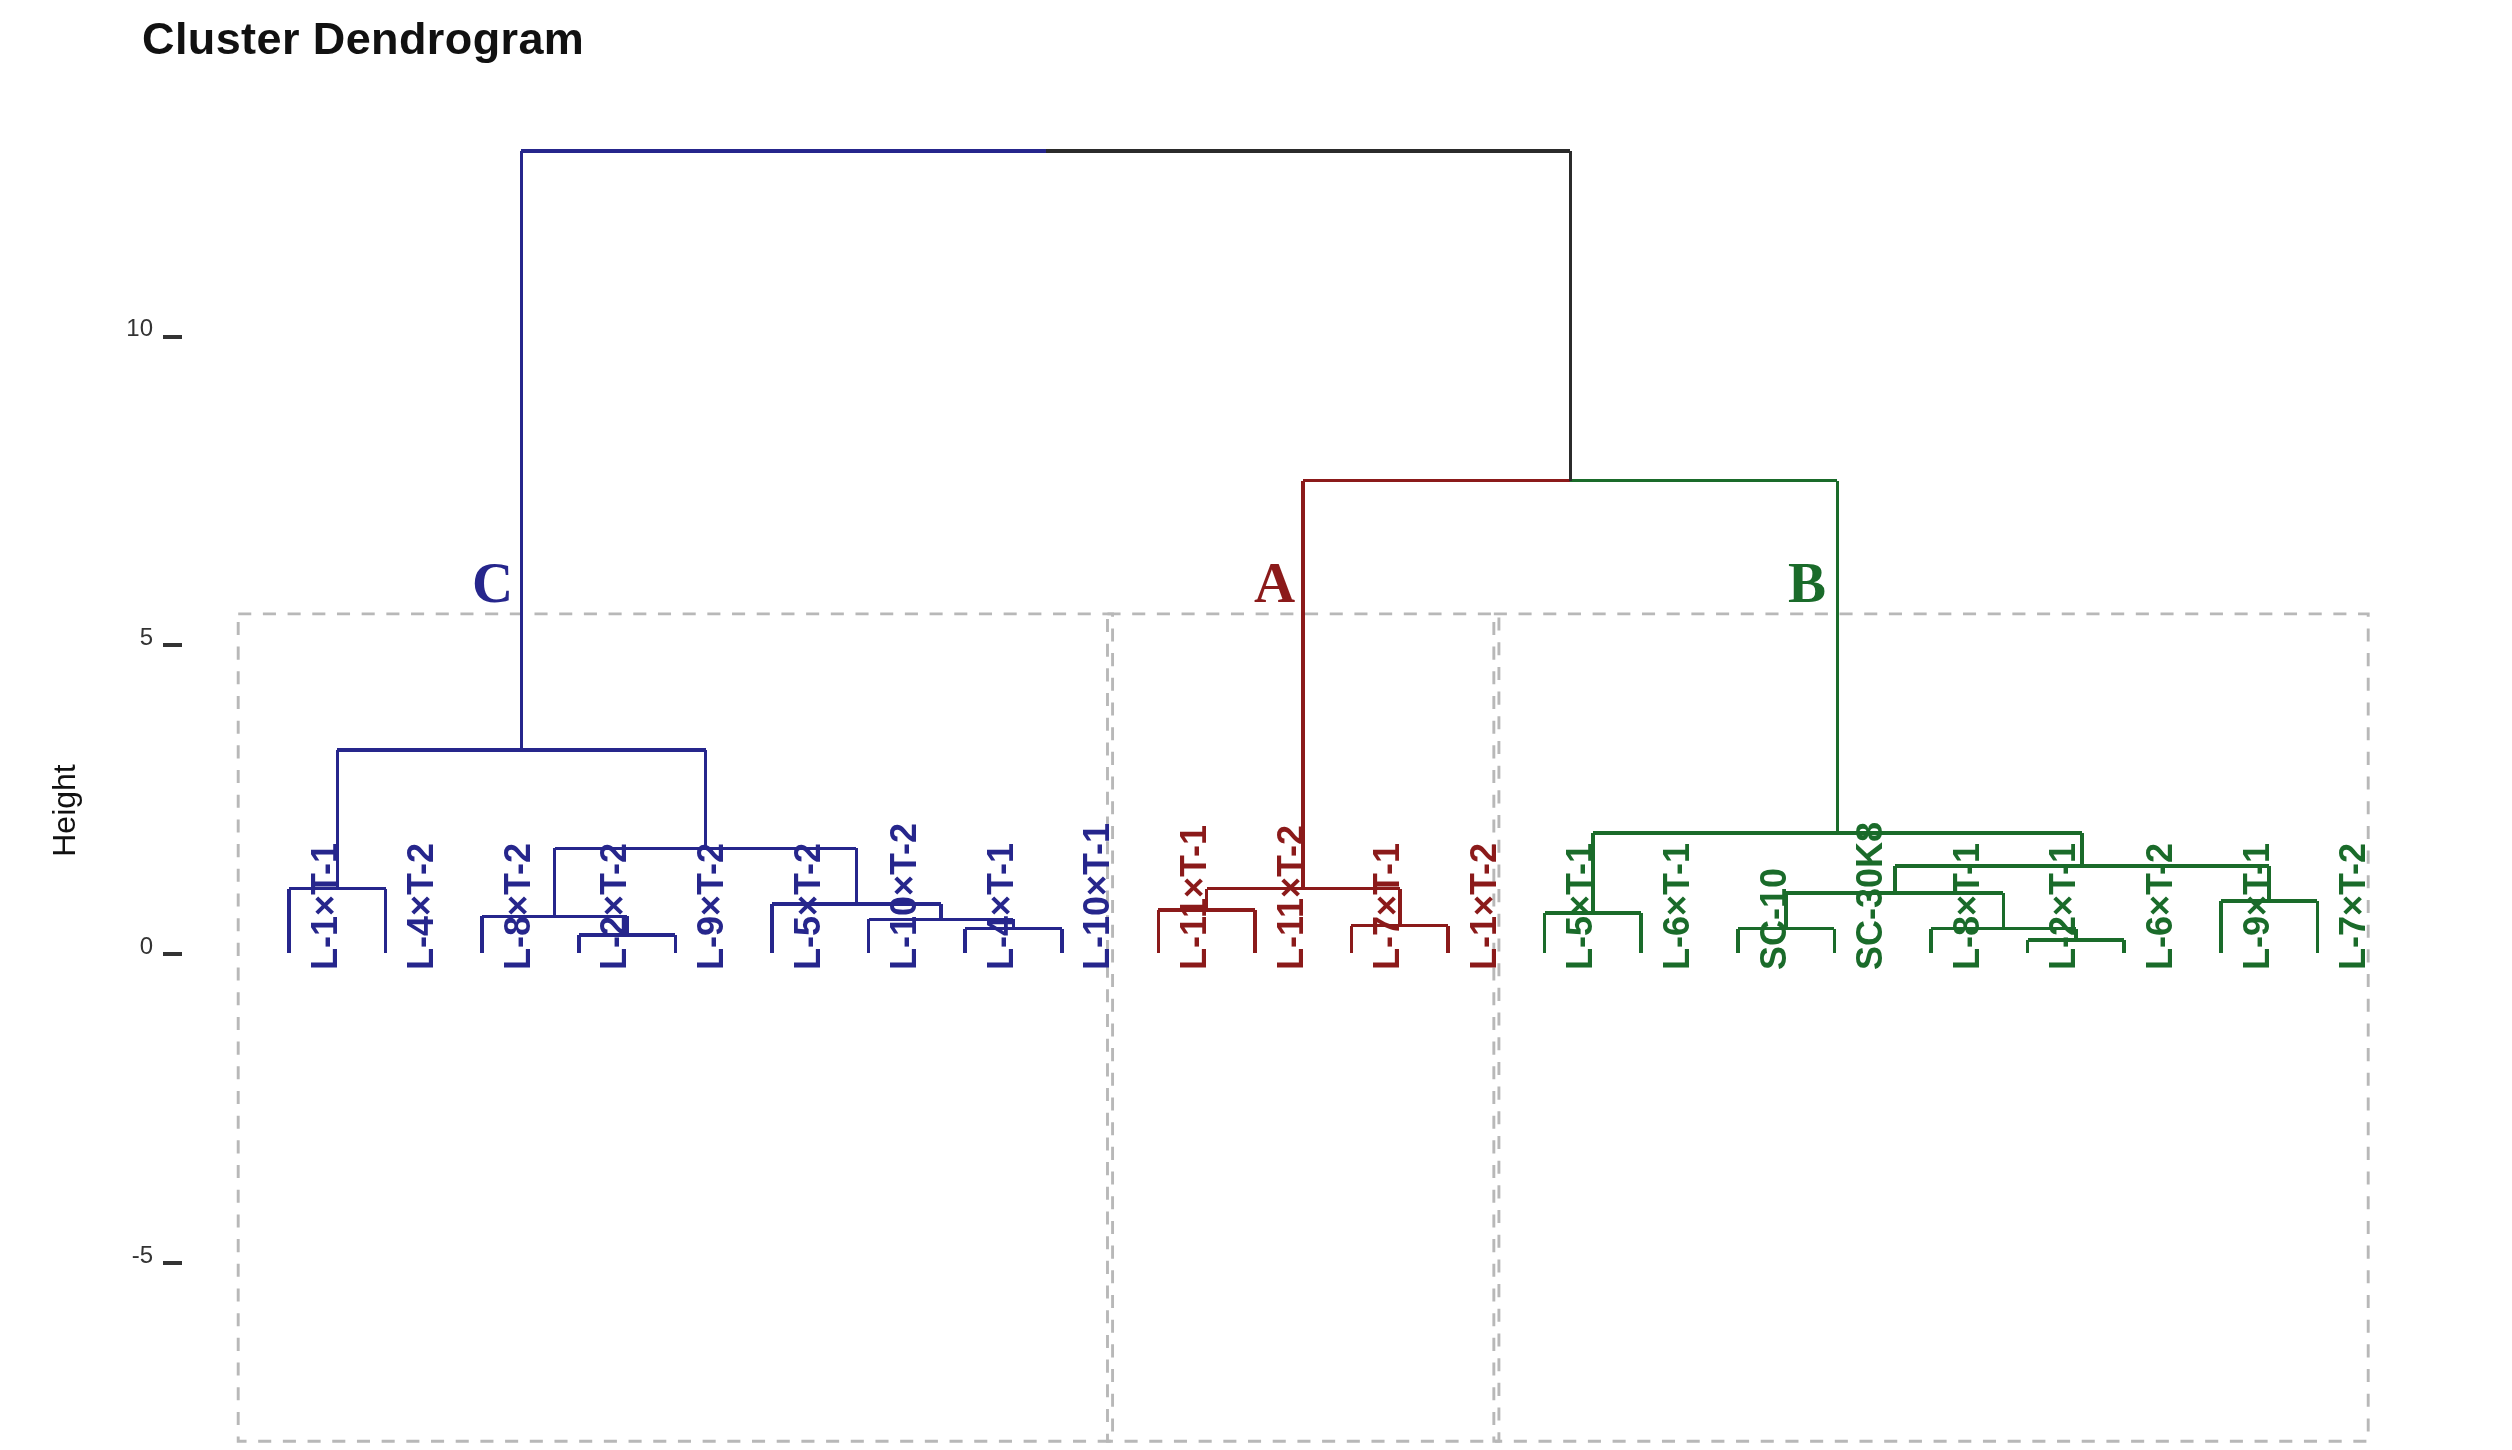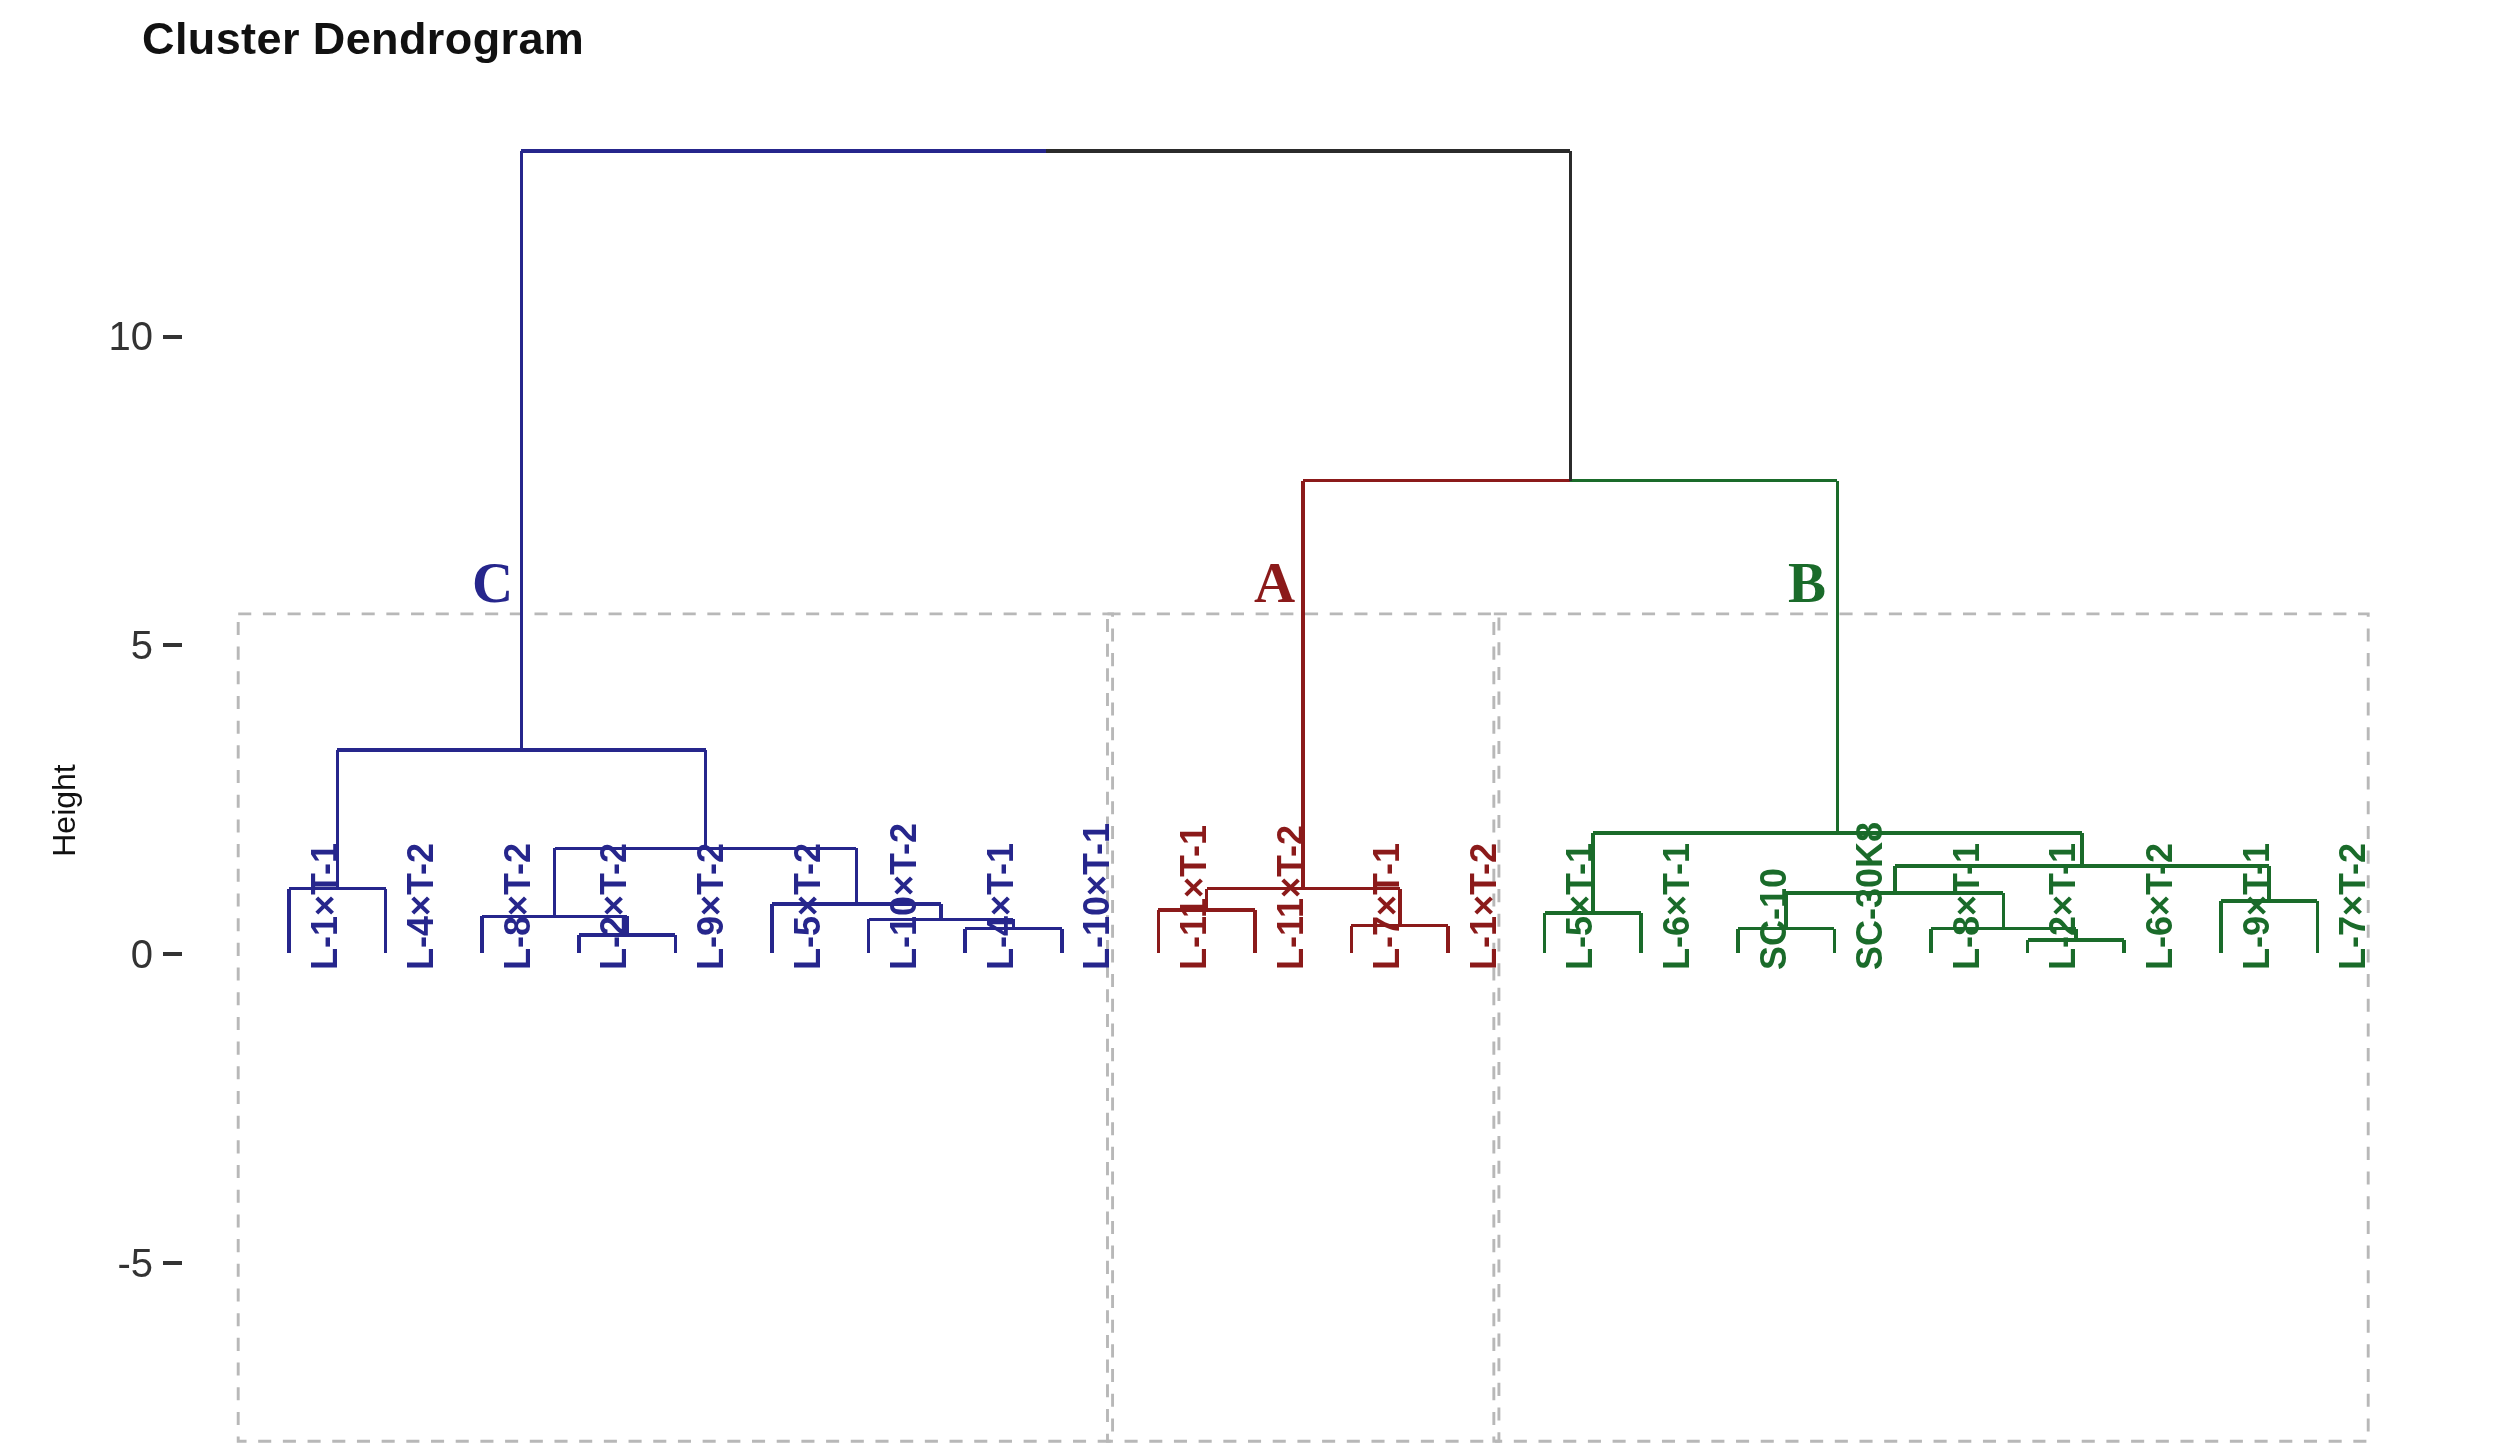--- a/index.html
+++ b/index.html
@@ -1,21 +1,21 @@
 <!DOCTYPE html>
 <html style="font-size:11.6px"><head>
 <meta charset="utf-8">
 <style>
   html,body{margin:0;padding:0;background:#ffffff;}
   body{font-family:"Liberation Sans", sans-serif;color:#000;}
   #page{position:relative;width:2512px;height:1450px;background:#ffffff;overflow:hidden;}
   #plot-title{position:absolute;left:142px;top:13px;font-size:45px;font-weight:700;letter-spacing:0.4px;color:#111;}
   #y-axis-label{position:absolute;left:-30.5px;top:792px;width:189px;text-align:center;font-size:32px;color:#111;
       transform:rotate(-90deg);transform-origin:center center;}
-  .tick{position:absolute;font-size:40px;color:#333;text-align:right;width:109px;}
+  .tick{position:absolute;font-size:24px;color:#333;text-align:right;width:109px;}
   .tickmark{position:absolute;width:19px;height:3.6px;background:#333;}
   svg#dendro{position:absolute;left:0;top:0;width:2512px;height:1450px;}
   .leaf-label{position:absolute;font-size:36px;font-weight:700;white-space:nowrap;
       transform-origin:left top;transform:rotate(-90deg);}
   .cluster-tag{position:absolute;font-family:"Liberation Serif", serif;font-size:57px;font-weight:700;}
 </style>
 </head>
 <body>
 
 <div id="page">

